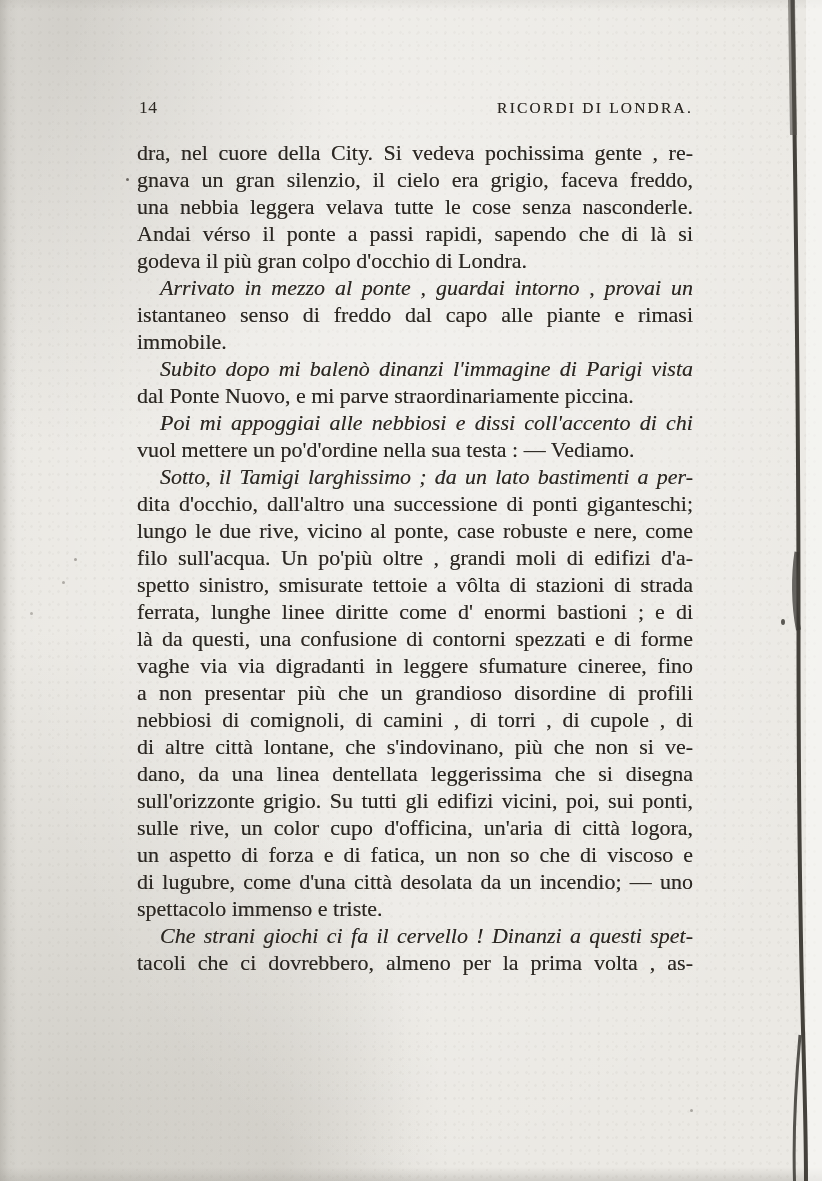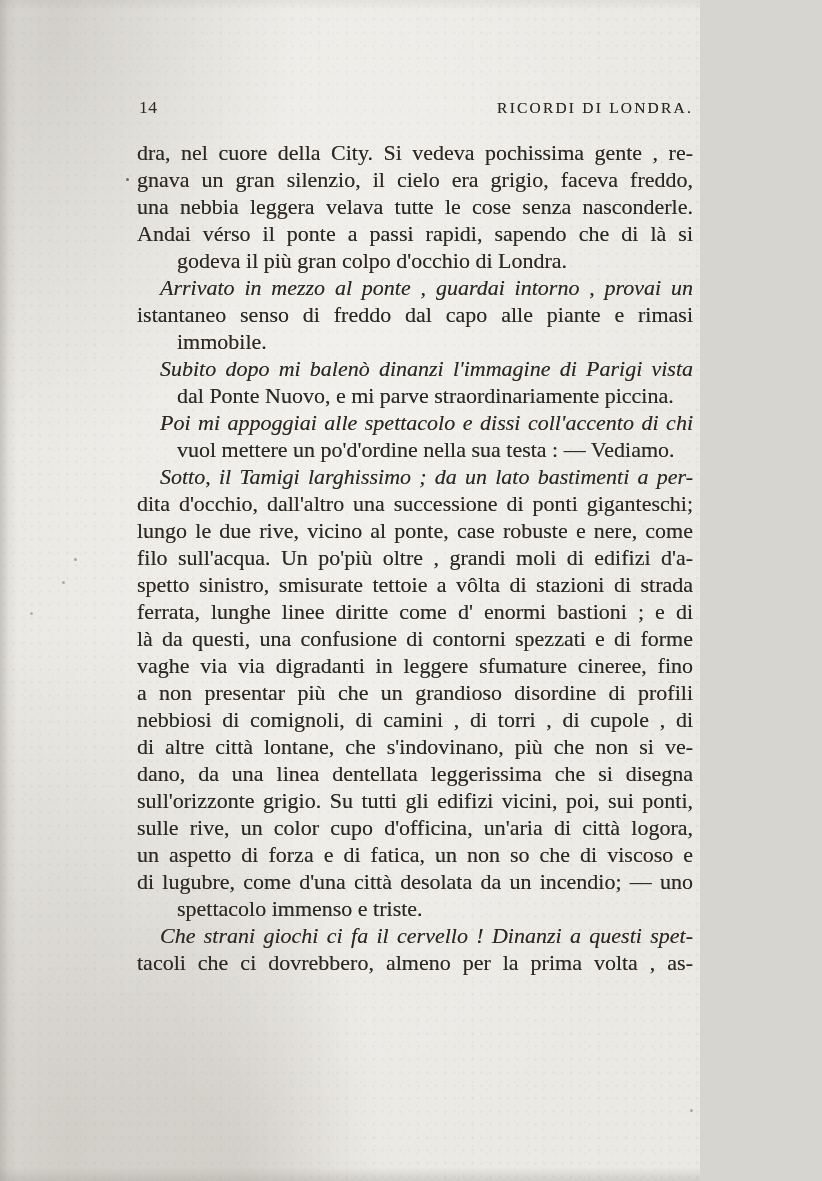--- a/index.html
+++ b/index.html
@@ -1,18 +1,18 @@
 <!DOCTYPE html>
 <html><head>
 <meta charset="utf-8">
 <style>
   html,body{margin:0;padding:0;background:#d7d5d0;}
   #scan{
     position:relative;
-    width:700px;height:1181px;
+    width:822px;height:1181px;
     overflow:hidden;
     background:#ebe9e4;
     font-family:"Liberation Serif","DejaVu Serif",serif;
     color:#2b2722;
   }
   
   .texture{
     position:absolute;inset:0;pointer-events:none;
     background-image:
       radial-gradient(rgba(110,105,95,.055) 1px, transparent 1.4px),
@@ -50,21 +50,21 @@
     text-shadow:0 0 .5px rgba(43,39,34,.55);
   }
   
   .text-block{
     position:absolute;top:139px;left:137px;width:556px;
     font-size:22px;line-height:27px;
     text-shadow:0 0 .5px rgba(43,39,34,.5);
   }
   .para{margin:0;}
   .line{text-align:justify;text-align-last:justify;}
-  .line.end{text-align-last:left;margin-left:40px;}
+  .line.end{text-align-last:left;}
   .line.indent{text-indent:23px;font-style:italic;}
   
   .speck{position:absolute;border-radius:50%;pointer-events:none;}
 </style>
 </head>
 <body>
 
 <div id="scan">
 
   <div class="texture"></div>
@@ -87,21 +87,21 @@
       <div class="para">
         <div class="line indent">Arrivato in mezzo al ponte , guardai intorno , provai un</div>
         <div class="line">istantaneo senso di freddo dal capo alle piante e rimasi</div>
         <div class="line end">immobile.</div>
       </div>
       <div class="para">
         <div class="line indent">Subito dopo mi balenò dinanzi l'immagine di Parigi vista</div>
         <div class="line end">dal Ponte Nuovo, e mi parve straordinariamente piccina.</div>
       </div>
       <div class="para">
-        <div class="line indent">Poi mi appoggiai alle spettacolo e dissi coll'accento di chi</div>
+        <div class="line indent">Poi mi appoggiai alle nebbiosi e dissi coll'accento di chi</div>
         <div class="line end">vuol mettere un po'd'ordine nella sua testa : — Vediamo.</div>
       </div>
       <div class="para">
         <div class="line indent">Sotto, il Tamigi larghissimo ; da un lato bastimenti a per-</div>
         <div class="line">dita d'occhio, dall'altro una successione di ponti giganteschi;</div>
         <div class="line">lungo le due rive, vicino al ponte, case robuste e nere, come</div>
         <div class="line">filo sull'acqua. Un po'più oltre , grandi moli di edifizi d'a-</div>
         <div class="line">spetto sinistro, smisurate tettoie a vôlta di stazioni di strada</div>
         <div class="line">ferrata, lunghe linee diritte come d' enormi bastioni ; e di</div>
         <div class="line">là da questi, una confusione di contorni spezzati e di forme</div>

